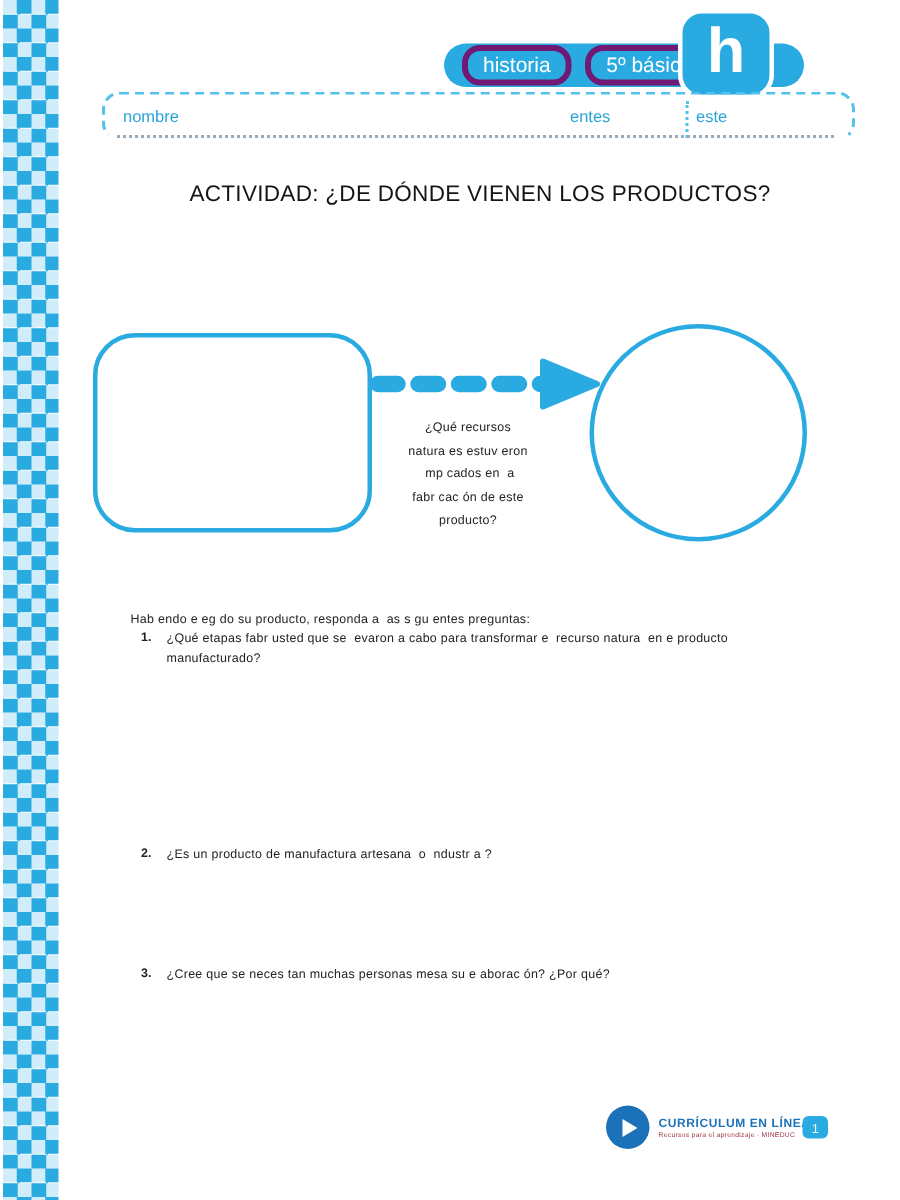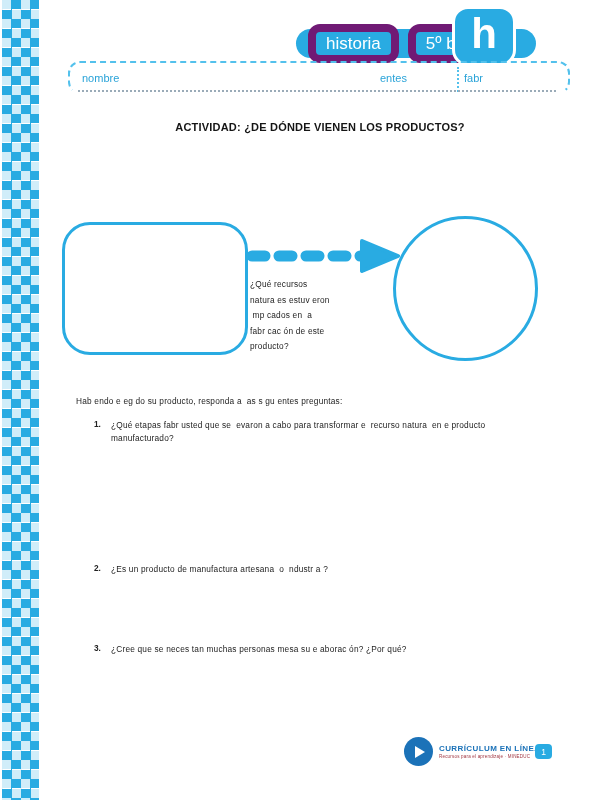--- a/index.html
+++ b/index.html
@@ -10,50 +10,50 @@
   .pixel-strip{position:absolute;left:2px;top:0;width:37px;height:800px;
     background-image:
       repeating-conic-gradient(#29abe2 0% 25%, transparent 0% 50%),
       repeating-conic-gradient(rgba(41,171,226,0.22) 0% 25%, transparent 0% 50%);
     background-position:0 0, 9.5px 0;
     background-size:19px 19px, 19px 19px;}
 
   
   .top-band{position:absolute;left:296px;top:29px;width:240px;height:29px;background:#29abe2;
     border-radius:15px;display:flex;align-items:center;gap:9px;padding-left:12px;box-sizing:border-box;}
-  .badge{border:8px solid #701a75;border-radius:12px;color:#fff;font-size:17px;line-height:1.25;
+  .badge{border:4px solid #701a75;border-radius:12px;color:#fff;font-size:14px;line-height:1.25;
     padding:1px 10px;white-space:nowrap;}
   .h-tile{position:absolute;left:452px;top:6px;width:64px;height:60px;background:#29abe2;
     border:3px solid #fff;box-sizing:border-box;border-radius:16px;display:flex;align-items:center;
     justify-content:center;}
   .h-tile span{color:#fff;font-size:42px;font-weight:bold;line-height:1;margin-top:-4px;}
 
   
   .info-box{position:absolute;left:68px;top:61px;width:502px;height:33px;box-sizing:border-box;
     border:2px dashed #53c1ec;border-bottom-color:transparent;border-radius:12px;}
   .info-label{position:absolute;top:9px;font-size:11px;color:#2aa3d8;}
   .info-sep{position:absolute;left:387px;top:4px;height:25px;border-left:2px dotted #53c1ec;}
   .info-rule{position:absolute;left:8px;right:12px;bottom:0;border-bottom:2px dotted #9aabb8;}
 
   .title{position:absolute;left:40px;right:0;top:121px;margin:0;text-align:center;
-    font-size:11px;font-weight:bold;letter-spacing:0.2px;color:#151515;}
+    font-size:15px;font-weight:normal;letter-spacing:0.2px;color:#151515;}
 
   .intro{position:absolute;left:72px;top:171px;width:455px;margin:0;font-size:8.3px;
     letter-spacing:0.2px;line-height:1.28;white-space:pre-wrap;color:#232323;}
 
   
   .draw-box{position:absolute;left:62px;top:222px;width:186px;height:133px;box-sizing:border-box;
     border:3px solid #29abe2;border-radius:28px;background:#fff;}
   .arrow{position:absolute;left:248px;top:238px;width:152px;height:36px;}
-  .caption{position:absolute;left:250px;top:277px;width:124px;font-size:8.3px;
+  .caption{position:absolute;left:250px;top:277px;width:124px;text-align:center;font-size:8.3px;
     letter-spacing:0.2px;line-height:15.5px;white-space:pre-wrap;color:#232323;}
   .res-circle{position:absolute;left:393px;top:216px;width:145px;height:145px;box-sizing:border-box;
     border:3px solid #29abe2;border-radius:50%;background:#fff;}
 
-  .q-intro{position:absolute;left:72px;top:392px;margin:4px;font-size:8.3px;letter-spacing:0.2px;
+  .q-intro{position:absolute;left:72px;top:392px;margin:15px;font-size:8.3px;letter-spacing:0.2px;
     white-space:pre-wrap;color:#232323;}
   .question{position:absolute;left:94px;display:flex;}
   .q-num{font-weight:bold;font-size:8.3px;width:17px;flex:0 0 17px;}
   .q-text{font-size:8.3px;letter-spacing:0.2px;line-height:1.55;width:392px;white-space:pre-wrap;
     color:#232323;}
 
   
   .logo{position:absolute;left:404px;top:737px;display:flex;align-items:center;}
   .logo-circle{width:29px;height:29px;border-radius:50%;background:#1b72b8;display:flex;
     align-items:center;justify-content:center;flex:0 0 29px;}
@@ -77,21 +77,21 @@
     <span class="badge">5º básico</span>
   </div>
   <div class="h-tile">
     <span>h</span>
   </div>
 
   <div class="info-box">
     <span class="info-label" style="left:12px">nombre</span>
     <span class="info-label" style="left:310px">entes</span>
     <span class="info-sep"></span>
-    <span class="info-label" style="left:394px">fabr</span>
+    <span class="info-label" style="left:394px">este</span>
     <div class="info-rule"></div>
   </div>
 
   <h1 class="title">ACTIVIDAD: ¿DE DÓNDE VIENEN LOS PRODUCTOS?</h1>
 
 
   <div class="draw-box"></div>
 
   <svg class="arrow" viewBox="0 0 152 36">
     <line x1="4" y1="18" x2="116" y2="18" stroke="#29abe2" stroke-width="11" stroke-linecap="round" stroke-dasharray="13 14"></line>

